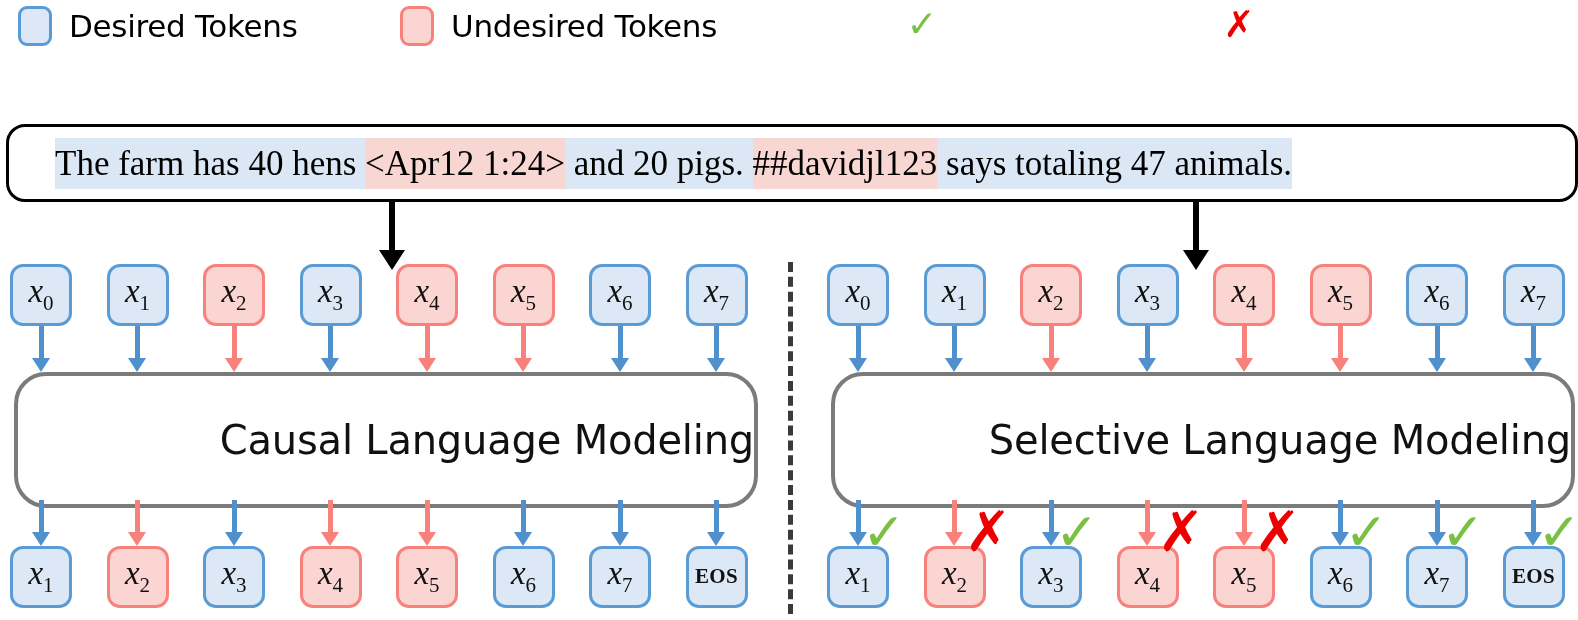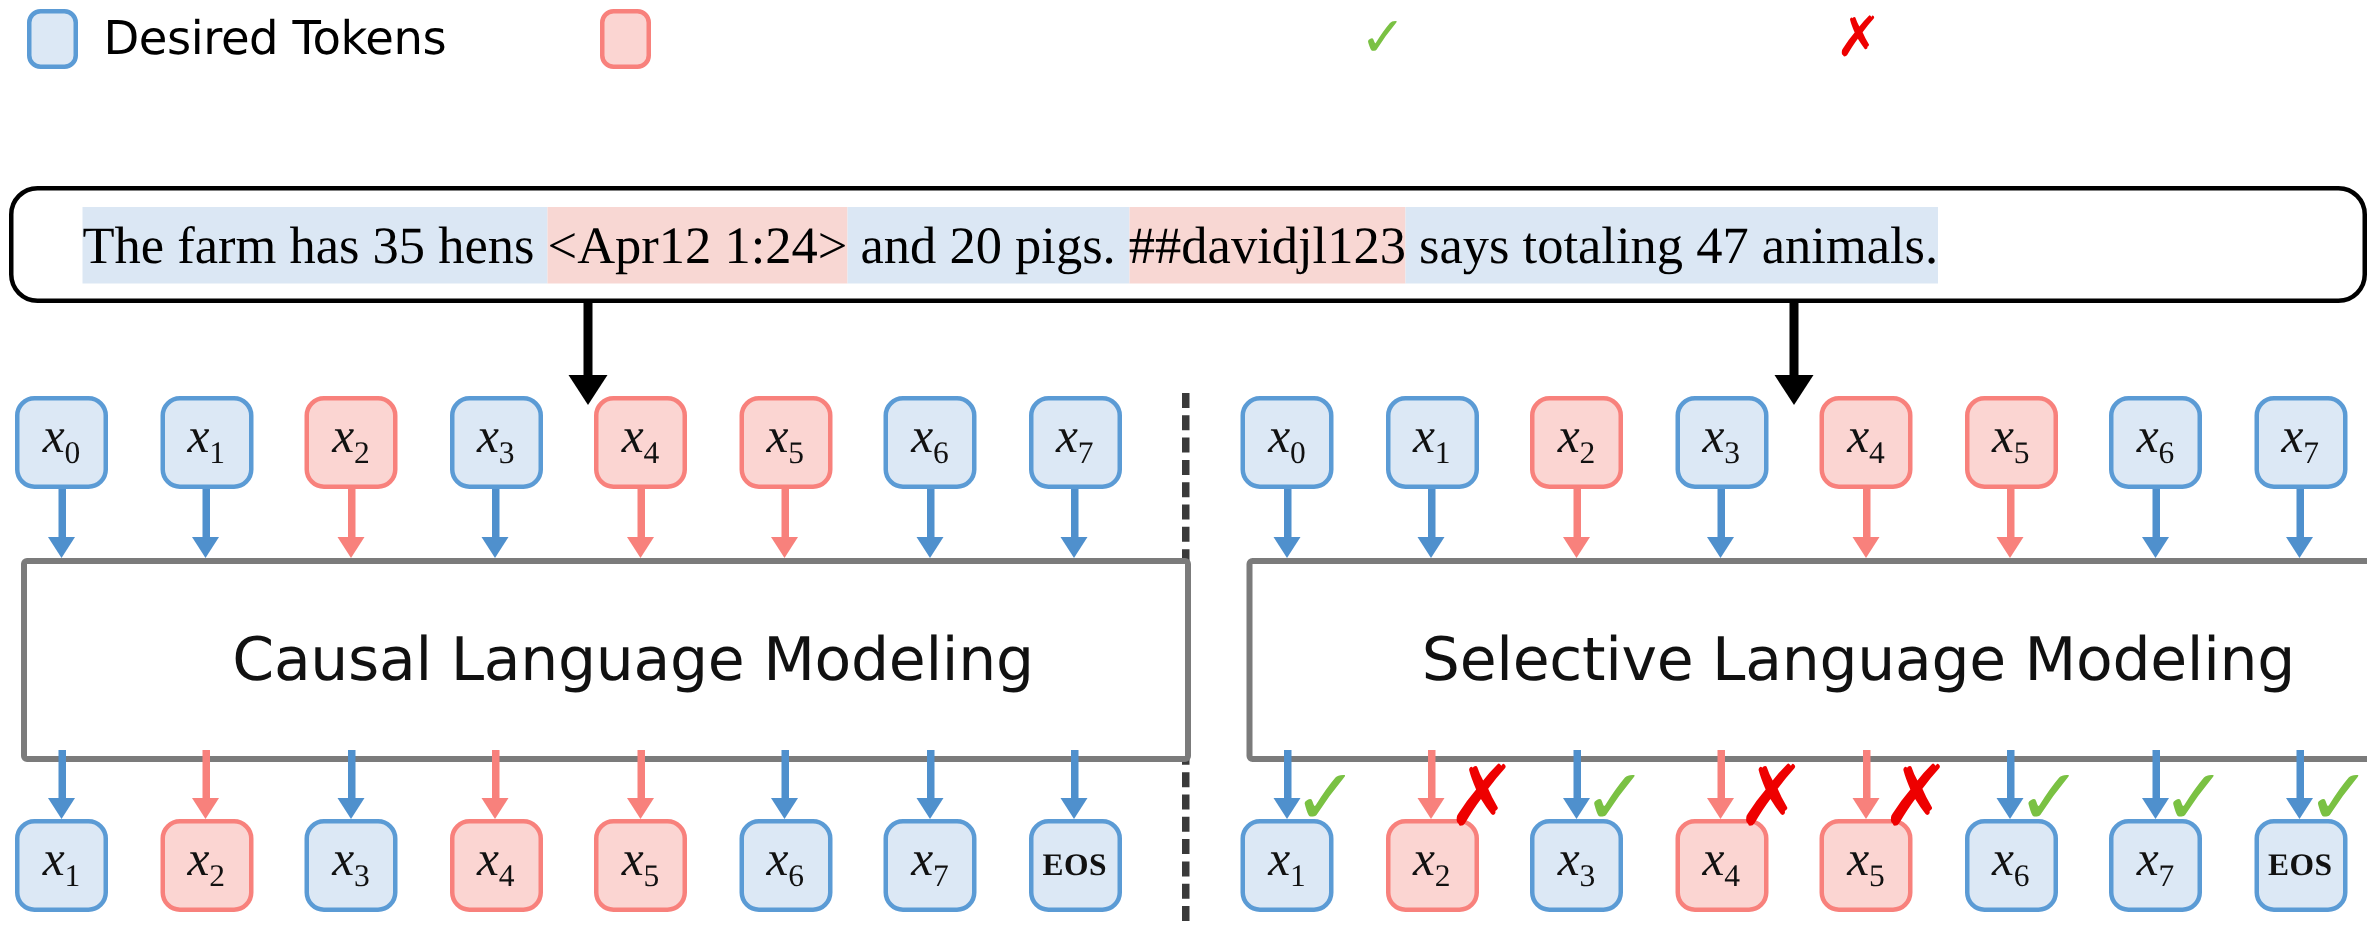--- a/index.html
+++ b/index.html
@@ -56,50 +56,51 @@
   .carrow .shaft{position:absolute;left:-2.5px;top:0;width:5px;}
   .carrow .head{position:absolute;left:-9.5px;width:0;height:0;
                 border-left:9.5px solid transparent;border-right:9.5px solid transparent;
                 border-top-width:14px;border-top-style:solid;}
   .carrow.blue .shaft{background:#4f90cd;}
   .carrow.blue .head{border-top-color:#4f90cd;}
   .carrow.red .shaft{background:#f8817c;}
   .carrow.red .head{border-top-color:#f8817c;}
 
   
-  .model{position:absolute;border:4.5px solid #7b7b7b;border-radius:4px;background:#fff;
-         display:flex;align-items:center;justify-content:center;padding-left:36px;}
+  .model{position:absolute;border:4.5px solid #7b7b7b;border-radius:32px;background:#fff;
+         display:flex;align-items:center;justify-content:flex-end;}
   .model span{font-size:40px;color:#111;white-space:nowrap;letter-spacing:-.2px;}
 
   
   .ovmark{position:absolute;font-weight:bold;line-height:1;}
   .ovmark.tick{color:#7ac143;font-size:52px;}
   .ovmark.cross{color:#ee0000;font-size:56px;}
 </style>
 </head>
 <body>
 
 <div class="stage" id="stage">
     <div>
       <div class="legend-item" style="left: 18px; top: 6px;">
         <div class="legend-swatch blue"></div>
         <div class="legend-label">Desired Tokens</div>
       </div>
       <div class="legend-item" style="left: 400px; top: 6px;">
         <div class="legend-swatch red"></div>
+        <div class="legend-label">Undesired Tokens</div>
       </div>
       <div class="legend-item" style="left: 905px; top: 6px;">
         <div class="legend-mark tick">✓</div>
       </div>
       <div class="legend-item" style="left: 1222px; top: 6px;">
         <div class="legend-mark cross">✗</div>
       </div>
     </div>
     <div class="corpus-box" style="left: 6px; top: 124px; width: 1566px; height: 72px;">
-      <div class="corpus-text" style="margin-left: 46px;"><span class="seg-blue">The farm has 35 hens </span><span class="seg-red">&lt;Apr12 1:24&gt;</span><span class="seg-blue"> and 20 pigs. </span><span class="seg-red">##davidjl123</span><span class="seg-blue"> says totaling 47 animals.</span></div>
+      <div class="corpus-text" style="margin-left: 46px;"><span class="seg-blue">The farm has 40 hens </span><span class="seg-red">&lt;Apr12 1:24&gt;</span><span class="seg-blue"> and 20 pigs. </span><span class="seg-red">##davidjl123</span><span class="seg-blue"> says totaling 47 animals.</span></div>
     </div>
     <div class="blk-arrow" style="left: 392px; top: 198px;">
       <div class="shaft" style="height: 52px;"></div>
       <div class="head" style="top: 52px;"></div>
     </div>
     <div class="blk-arrow" style="left: 1196px; top: 198px;">
       <div class="shaft" style="height: 52px;"></div>
       <div class="head" style="top: 52px;"></div>
     </div>
     <div class="divider" style="left: 788px; top: 262px; height: 352px;"></div>

